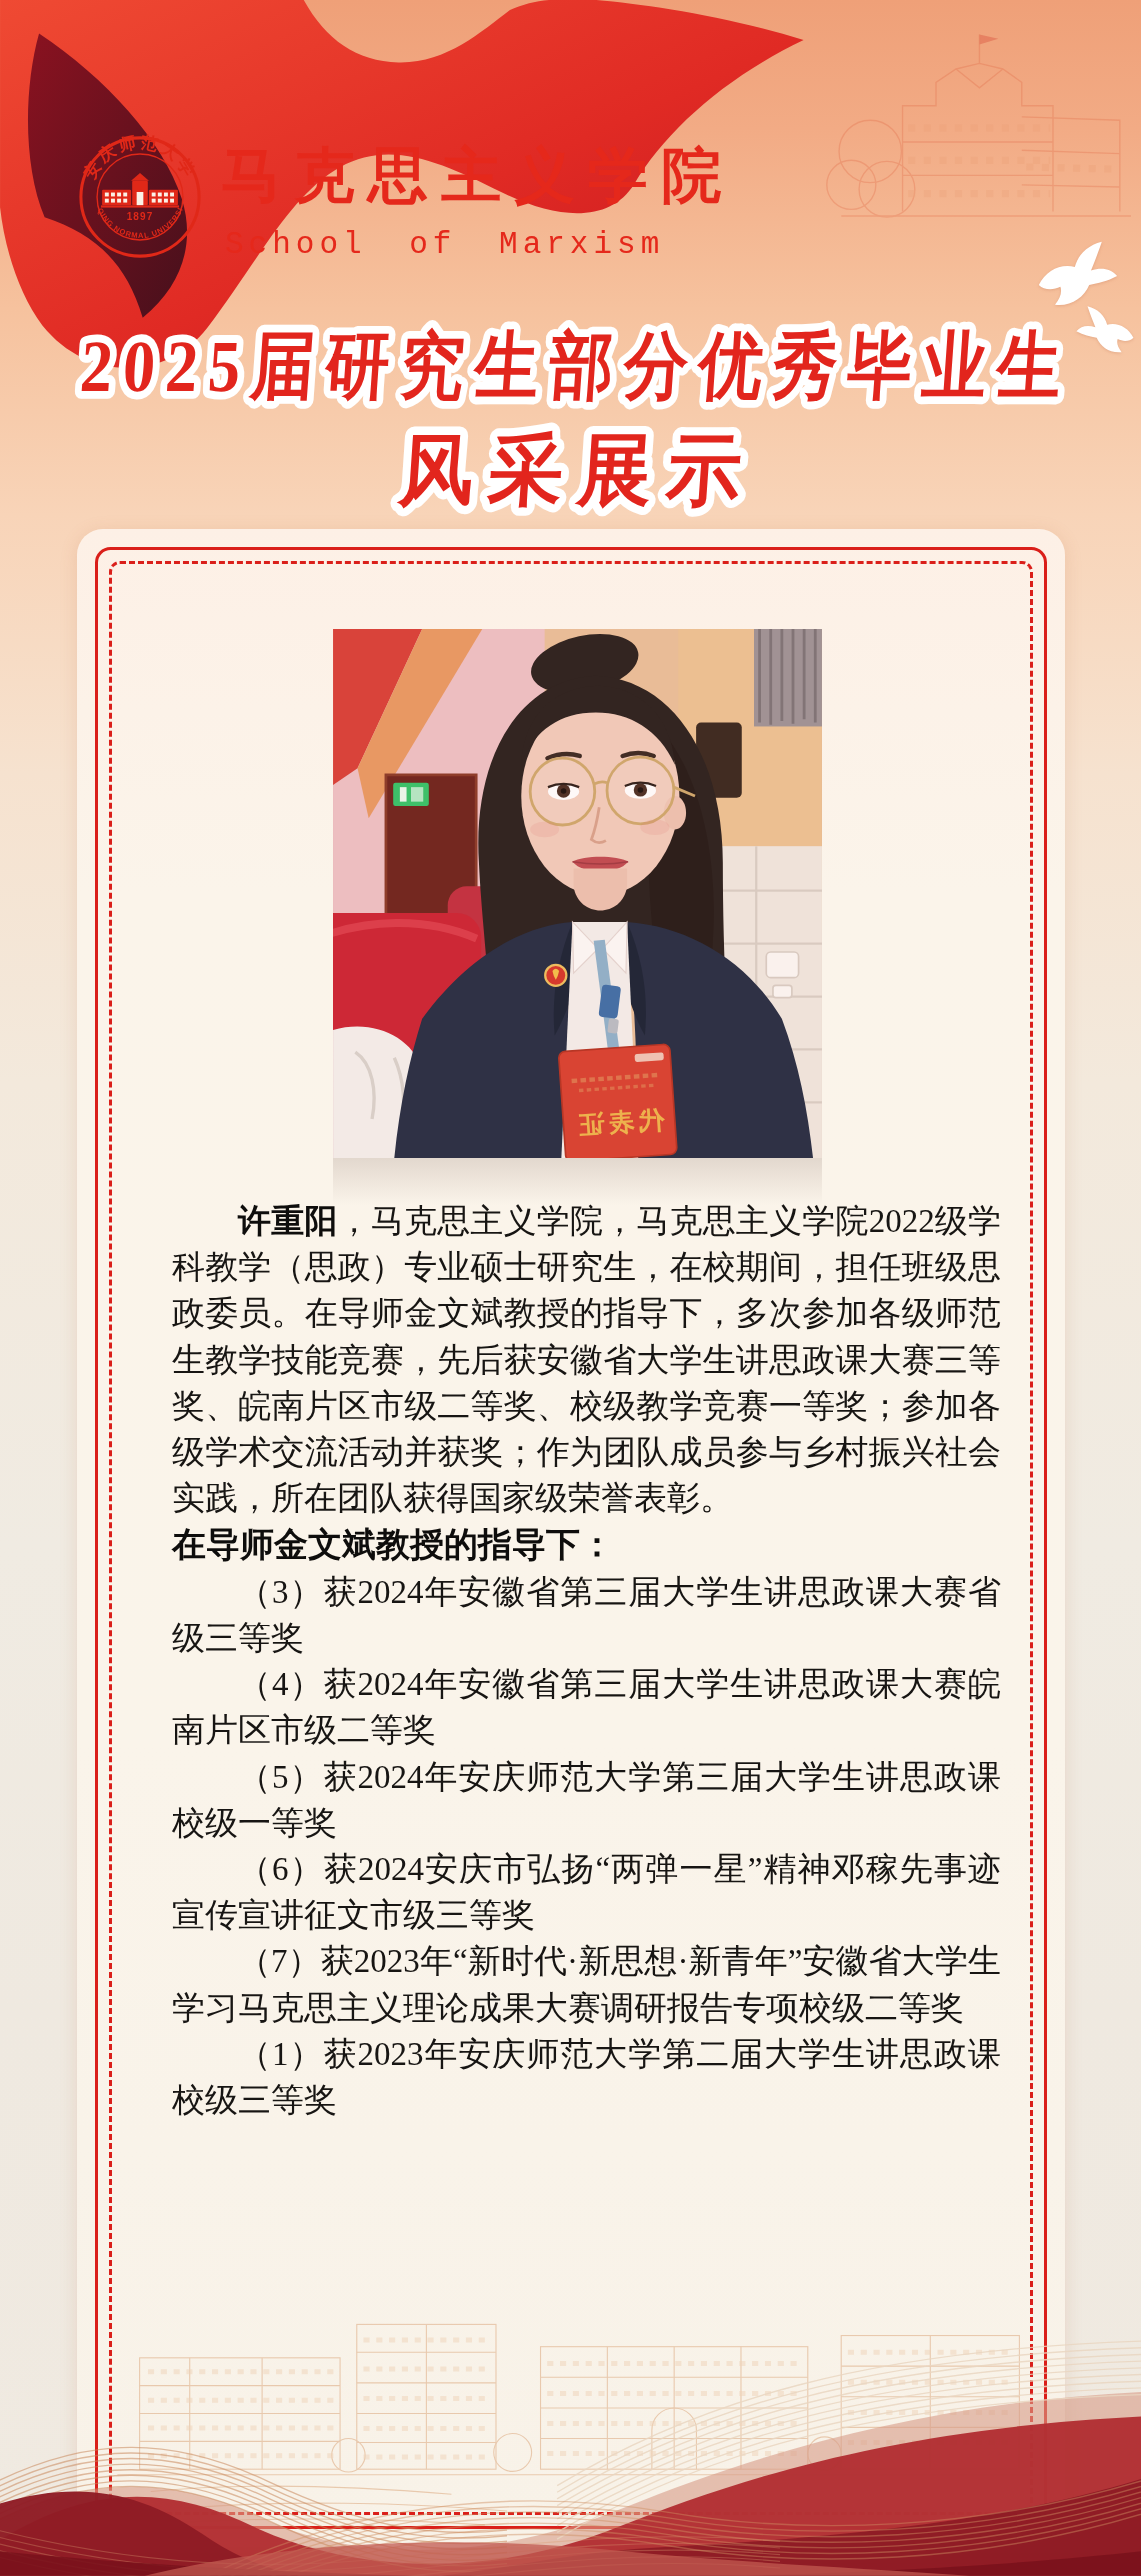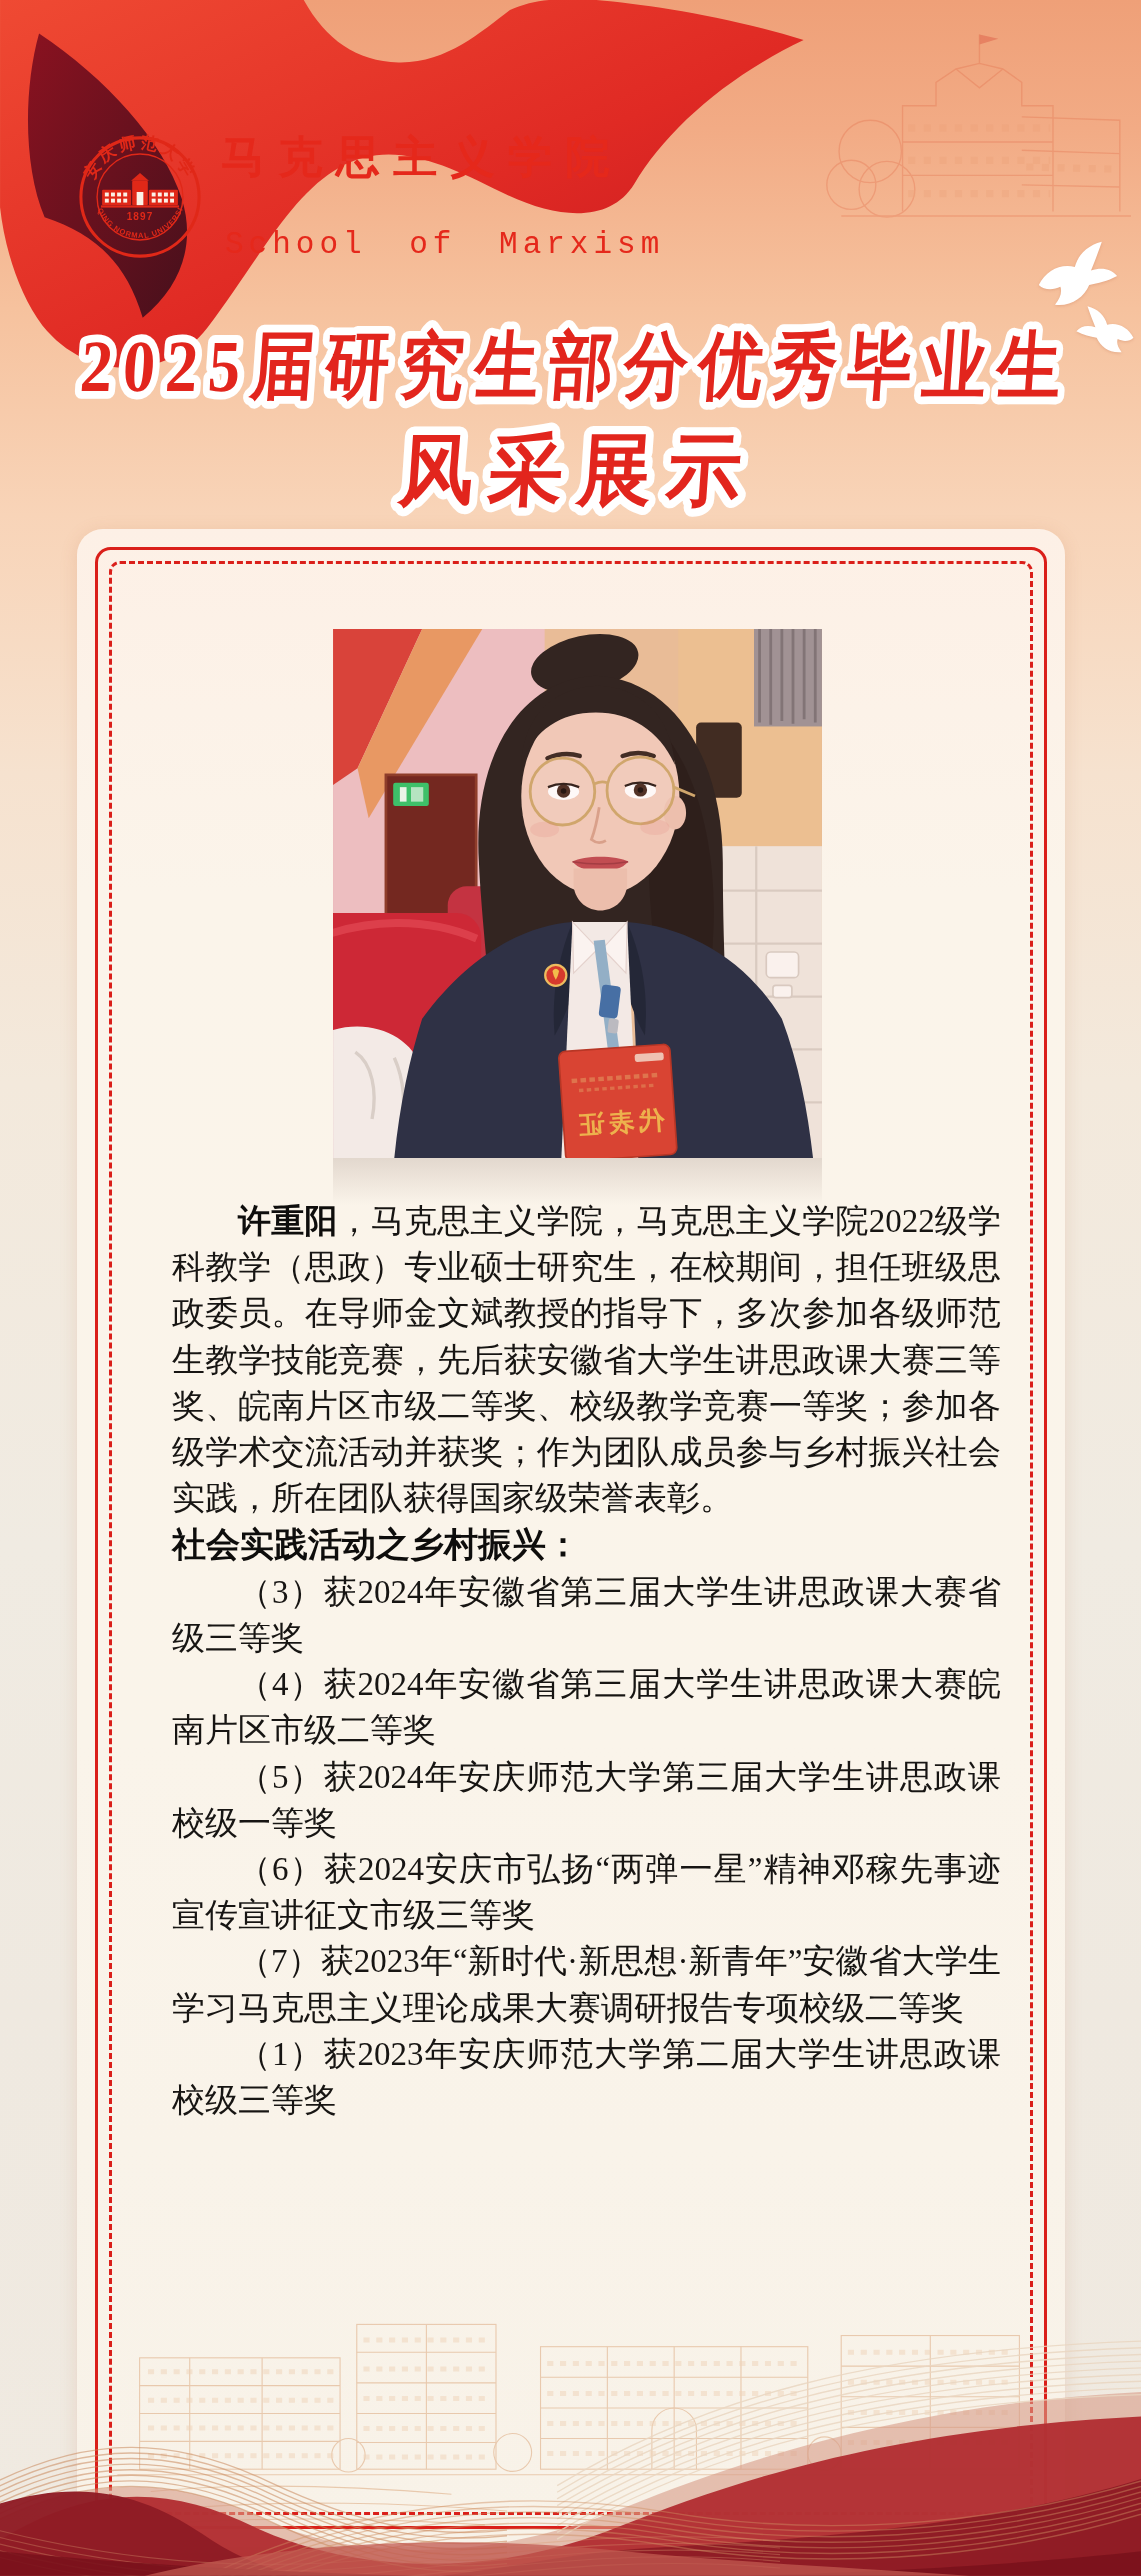--- a/index.html
+++ b/index.html
@@ -10,22 +10,22 @@
   }
   .abs{position:absolute;}
   
   .flag-svg{left:0;top:0;width:836px;height:613px;}
   .bldg-top{left:819px;top:22px;width:322px;height:251px;opacity:.5;}
   .dove{filter:drop-shadow(0 1.1px 1.7px rgba(180,90,60,.25));}
   .dove1{left:1027px;top:240px;width:92px;height:81px;}
   .dove2{left:1075px;top:305px;width:67px;height:59px;}
   .seal-svg{left:77px;top:134px;width:126px;height:126px;}
   .school-cn{
-    left:221px;top:128px;width:457px;
-    font-size:44px;font-weight:800;color:#e5281b;letter-spacing:13.4px;
+    left:221px;top:136px;width:457px;
+    font-size:60px;font-weight:800;color:#e5281b;letter-spacing:13.4px;
     font-family:"Liberation Serif","DejaVu Serif",serif;white-space:nowrap;
   }
   .school-en{
     left:225px;top:227px;width:457px;
     font-size:31px;color:#e5281b;letter-spacing:5px;word-spacing:19px;white-space:nowrap;
     font-family:Liberation Mono, monospace;
   }
   .title-svg{left:0;top:290px;width:1141px;height:245px;}
   .title-svg text{
     font-family:"Liberation Serif","DejaVu Serif",serif;
@@ -313,21 +313,21 @@
           <text transform="translate(1024,0) scale(-1,1)" x="512" y="902" text-anchor="middle" font-size="46" letter-spacing="8" fill="#f0bd4e" font-weight="700" font-family="'Liberation Sans',sans-serif" opacity=".95">代表证</text>
         </g>
       </g>
       <rect x="0" y="0" width="878" height="950" fill="rgba(235,120,90,.05)"></rect>
     </svg>
   </div>
   <div class="abs photo-reflection"></div>
 
   <div class="abs content">
     <p class="bio"><span class="person-name">许重阳</span><span>，马克思主义学院，马克思主义学院2022级学科教学（思政）专业硕士研究生，在校期间，担任班级思政委员。在导师金文斌教授的指导下，多次参加各级师范生教学技能竞赛，先后获安徽省大学生讲思政课大赛三等奖、皖南片区市级二等奖、校级教学竞赛一等奖；参加各级学术交流活动并获奖；作为团队成员参与乡村振兴社会实践，所在团队获得国家级荣誉表彰。</span></p>
-    <p class="awards-heading">社会实践活动之乡村振兴：</p>
+    <p class="awards-heading">在导师金文斌教授的指导下：</p>
     <p class="award">（3）获2024年安徽省第三届大学生讲思政课大赛省级三等奖</p>
     <p class="award">（4）获2024年安徽省第三届大学生讲思政课大赛皖南片区市级二等奖</p>
     <p class="award">（5）获2024年安庆师范大学第三届大学生讲思政课校级一等奖</p>
     <p class="award">（6）获2024安庆市弘扬“两弹一星”精神邓稼先事迹宣传宣讲征文市级三等奖</p>
     <p class="award">（7）获2023年“新时代·新思想·新青年”安徽省大学生学习马克思主义理论成果大赛调研报告专项校级二等奖</p>
     <p class="award">（1）获2023年安庆师范大学第二届大学生讲思政课校级三等奖</p>
   </div>
 
   <svg class="abs waves" viewBox="0 0 2048 642" aria-hidden="true">
     <defs>

